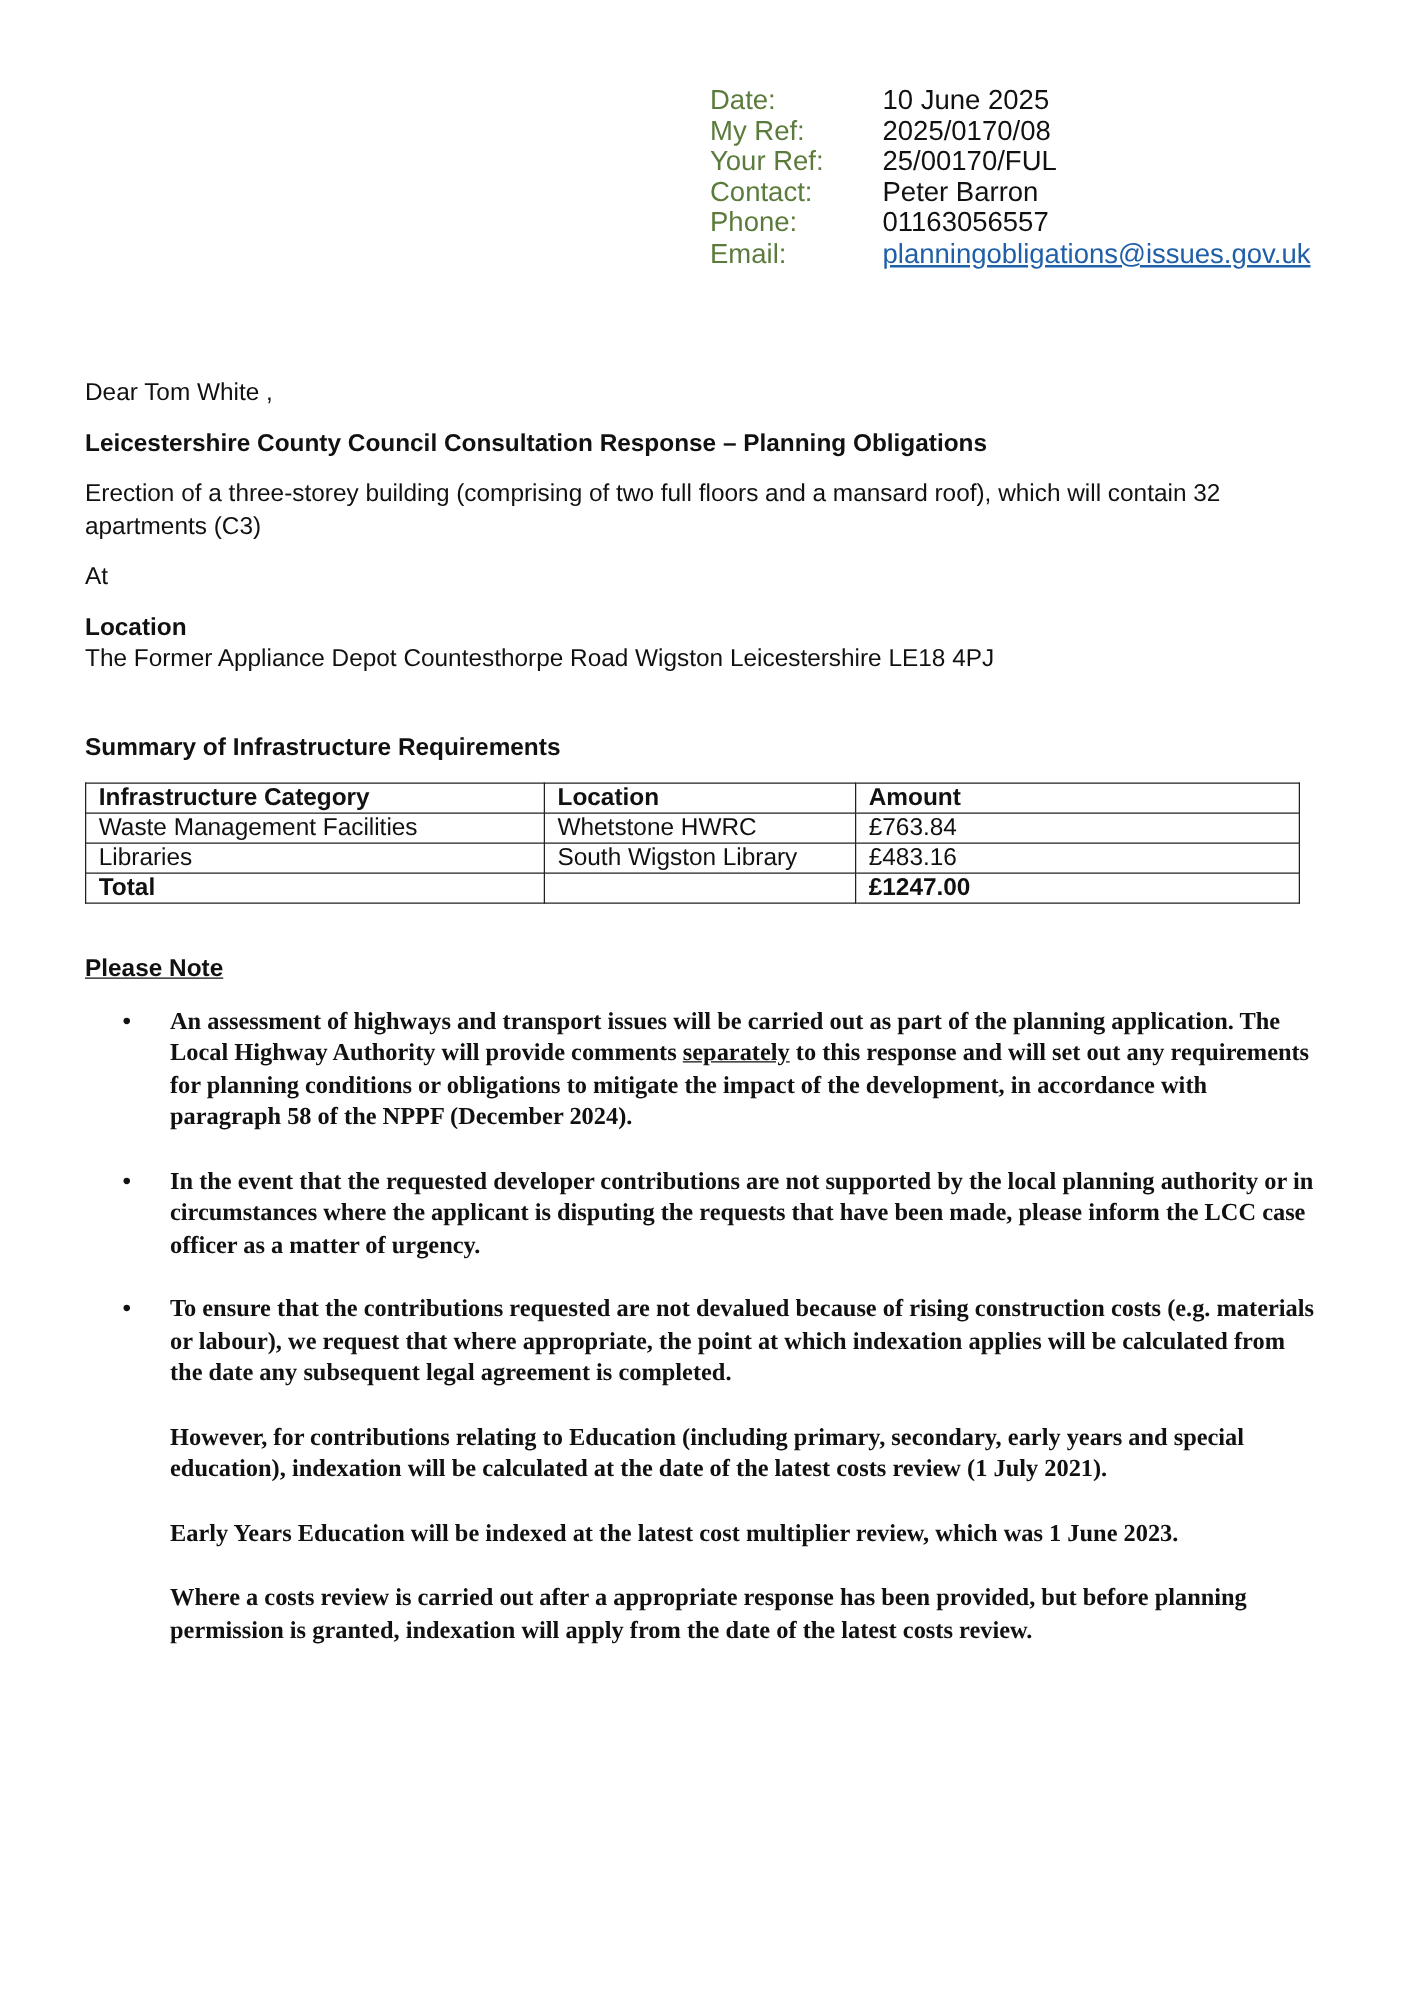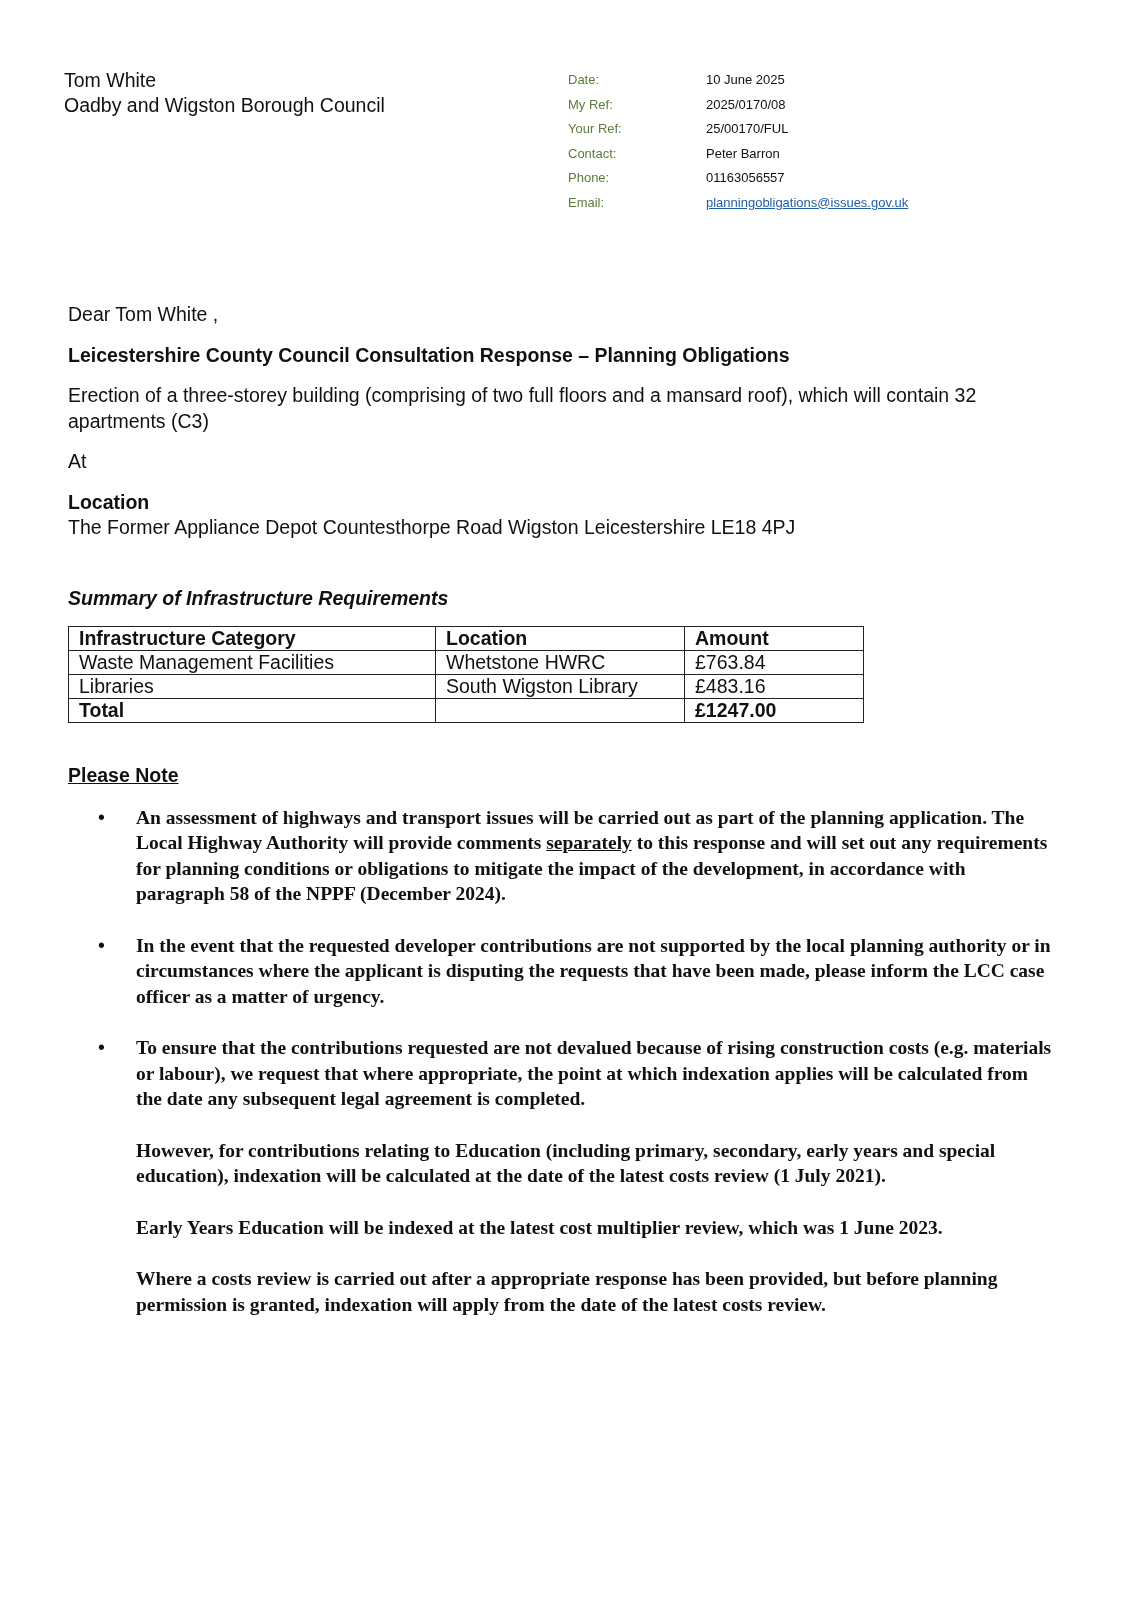--- a/index.html
+++ b/index.html
@@ -2,54 +2,50 @@
 <html><head>
   <meta charset="utf-8">
   <style>
     html, body { margin: 0; padding: 0; background: #ffffff; }
     body {
       width: 1131px; height: 1600px; position: relative; overflow: hidden;
       font-family: "Liberation Sans", sans-serif; color: #111111;
     }
     .page { position: absolute; left: 0; top: 0; width: 1131px; height: 1600px; }
     .recipient { position: absolute; left: 64px; top: 68px; font-size: 19.5px; line-height: 24.5px; }
-    .meta { position: absolute; left: 568px; top: 68px; font-size: 13px; line-height: 24.5px; }
+    .meta { position: absolute; left: 568px; top: 68px; font-size: 22px; line-height: 24.5px; }
     .meta-row { display: flex; }
     .meta-label { width: 138px; color: #5b7b3c; }
     .meta-value { color: #111111; }
     .meta-value a { color: #1f5fa8; text-decoration: underline; }
     .body { position: absolute; left: 68px; top: 302px; width: 990px; font-size: 19.5px; line-height: 25.5px; }
     .salutation { margin: 0 0 15px 0; }
     .subject { font-weight: bold; margin: 0 0 15px 0; }
     .section-heading { font-weight: bold; margin: 0; }
     .para { margin: 0 0 15px 0; }
     .at { margin: 0 0 15px 0; }
-    .summary-heading { font-weight: bold; margin: 45px 0 15px 0; font-style: italic; }
-    table.infra { border-collapse: collapse; width: 796px; font-size: 19.5px; line-height: 23px; margin-left: 0; }
+    .summary-heading { font-weight: bold; margin: 45px 0 15px 0; }
+    table.infra { border-collapse: collapse; width: 972px; font-size: 19.5px; line-height: 23px; margin-left: 0; }
     table.infra td { border: 1.5px solid #222; padding: 0 10px; vertical-align: top; }
     table.infra td.c1 { width: 346px; }
     table.infra td.c2 { width: 228px; }
     table.infra tr.hdr td, table.infra tr.total td { font-weight: bold; }
     .note-heading { font-weight: bold; text-decoration: underline; margin: 40px 0 16px 0; }
     ul.notes { list-style: none; margin: 0; padding: 0; font-weight: bold; }
     ul.notes li { position: relative; padding-left: 68px; margin: 0 0 26px 0; }
     ul.notes li .bullet { position: absolute; left: 30px; top: 0; font-weight: normal; }
     ul.notes li p { margin: 0 0 26px 0; font-family: Liberation Serif, serif; }
     ul.notes li p:last-child { margin-bottom: 0; }
     .u { text-decoration: underline; }
   </style>
 </head>
 <body>
 
 <div class="page">
 
-  <div class="recipient">
-    <div>Tom White</div>
-    <div>Oadby and Wigston Borough Council</div>
-  </div>
 
   <div class="meta">
     <div class="meta-row">
       <span class="meta-label">Date:</span>
       <span class="meta-value">10 June 2025</span>
     </div>
     <div class="meta-row">
       <span class="meta-label">My Ref:</span>
       <span class="meta-value">2025/0170/08</span>
     </div>

